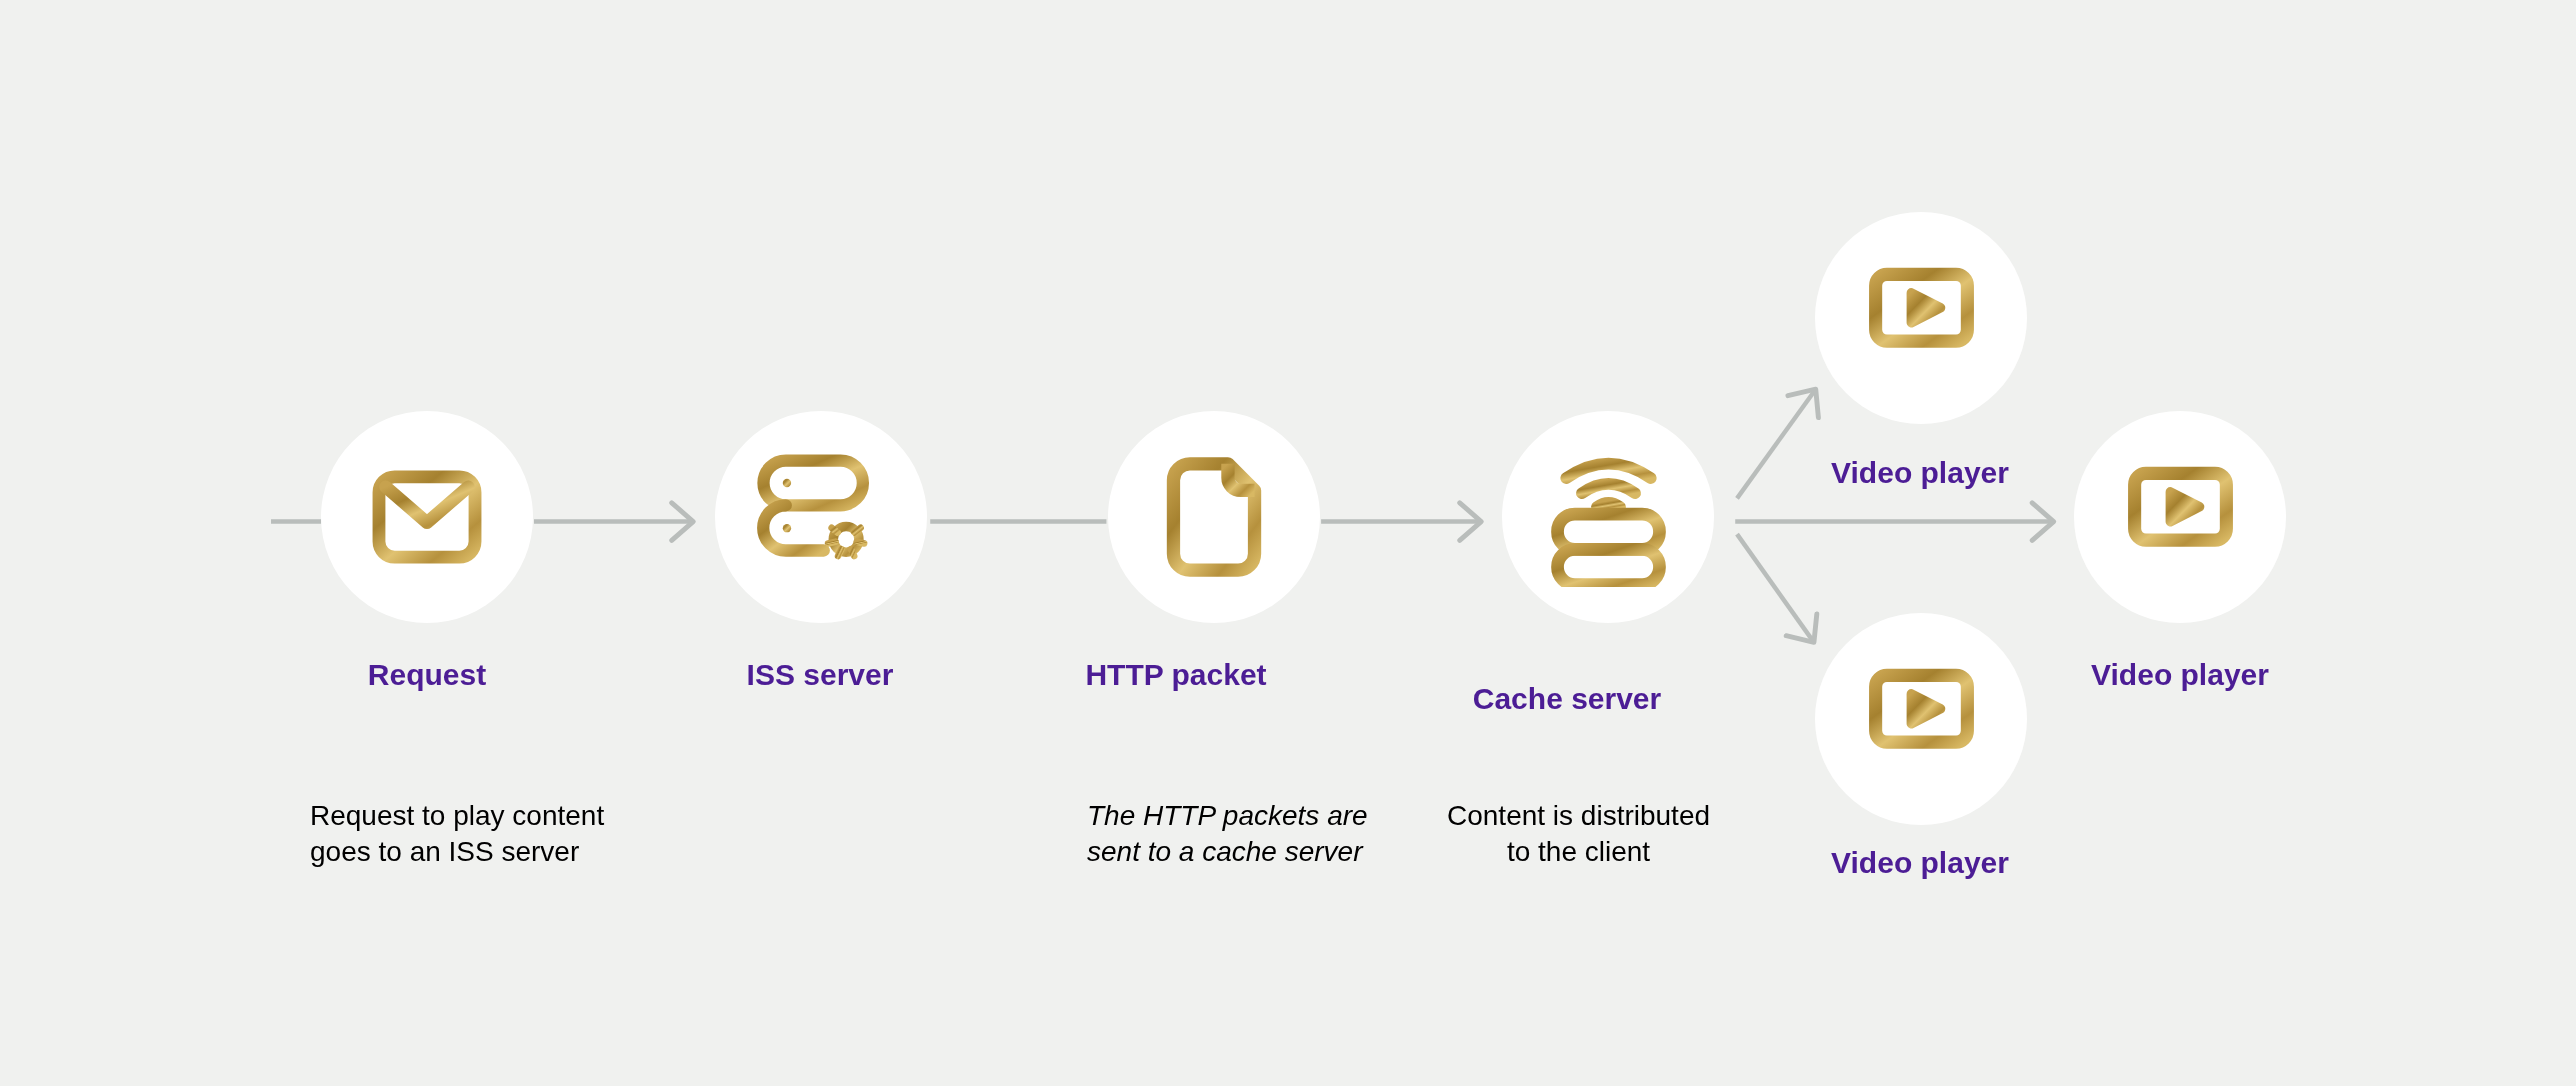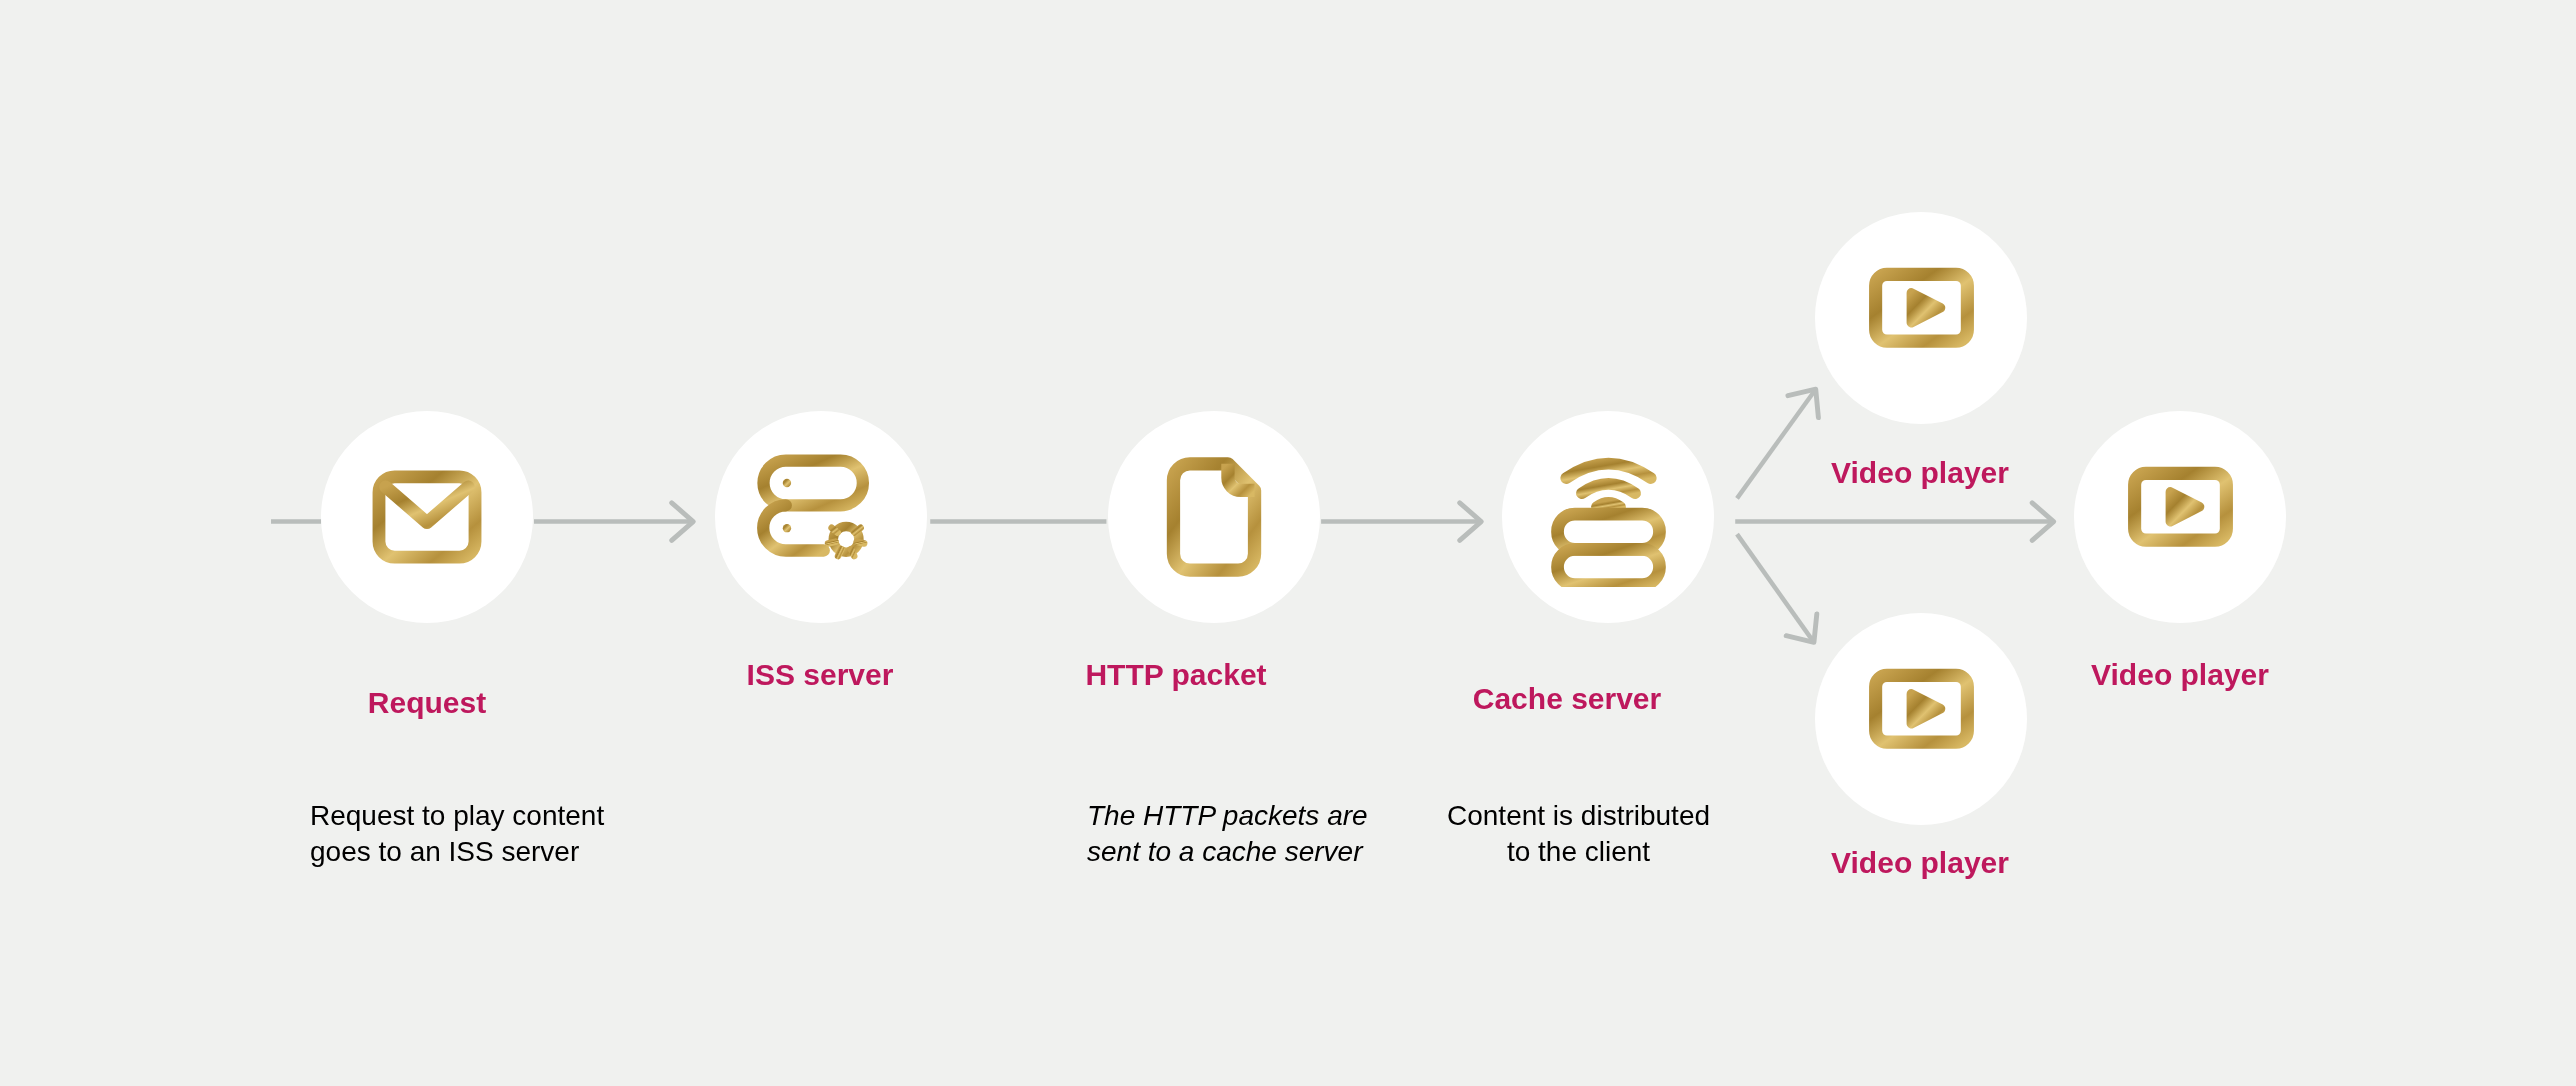--- a/index.html
+++ b/index.html
@@ -14,21 +14,21 @@
   .node{position:absolute;}
   .circle{
     width:212px;height:212px;border-radius:50%;
     background:#ffffff;
     display:flex;align-items:center;justify-content:center;
   }
   .icon{display:block;}
   .node-label{
     position:absolute;
     transform:translateX(-50%);
-    font-size:30px;font-weight:700;color:#be185d;
+    font-size:30px;font-weight:700;color:#4c1d95;
     white-space:nowrap;line-height:1.15;
   }
   .node-desc{
     position:absolute;
     font-size:28px;font-weight:400;color:#000000;
     line-height:36px;white-space:pre-line;
   }
 </style>
 </head>
 <body>
@@ -63,21 +63,21 @@
   </svg>
 
   <div class="node" style="left:321px;top:411px;">
     <div class="circle">
       <svg class="icon" width="134" height="134" viewBox="0 0 24 24" fill="none" stroke="url(#gold)" stroke-width="2.3">
         <rect x="3.4" y="4.8" width="17.2" height="14.4" rx="2.8"></rect>
         <path d="M4.6 6.6 L12 13 L19.4 6.6" stroke-linecap="round" stroke-linejoin="round"></path>
       </svg>
     </div>
   </div>
-  <div class="node-label" style="left:427px;top:658px;margin-top:28px;">Request</div>
+  <div class="node-label" style="left:427px;top:658px;">Request</div>
   <div class="node-desc" style="left:310px;top:798px;">Request to play content
 goes to an ISS server</div>
 
   <div class="node" style="left:715px;top:411px;">
     <div class="circle">
       <svg class="icon" width="134" height="134" viewBox="0 0 24 24" fill="none" stroke="url(#gold)" stroke-width="2.2">
         <rect x="1.7" y="1.9" width="17.8" height="8" rx="4"></rect>
         <path d="M5.7 9.9 A4.05 4.05 0 0 0 5.7 18 L12.5 18" stroke-linecap="round"></path>
         <circle cx="5.9" cy="5.9" r="0.75" fill="url(#gold)" stroke="none"></circle>
         <circle cx="5.9" cy="14" r="0.75" fill="url(#gold)" stroke="none"></circle>

